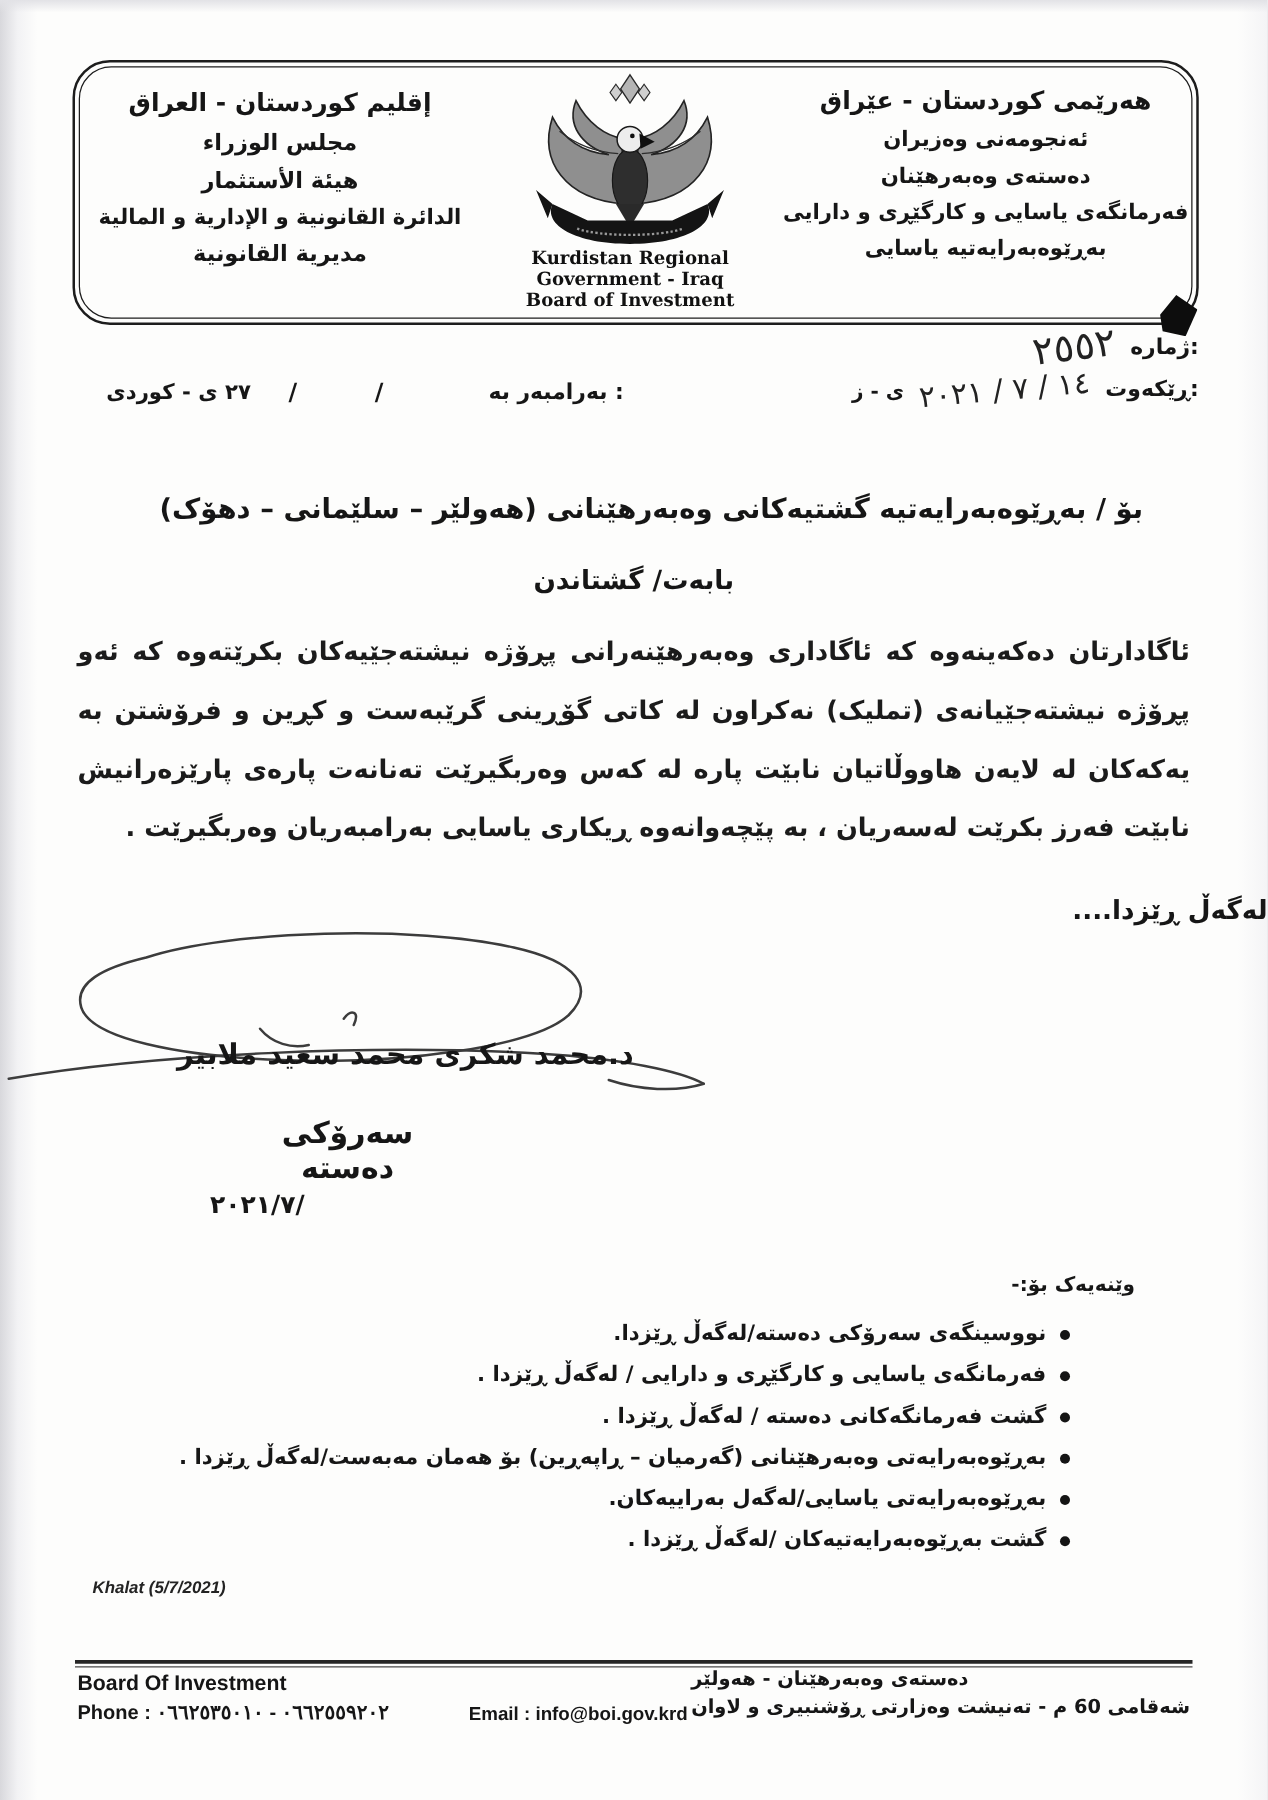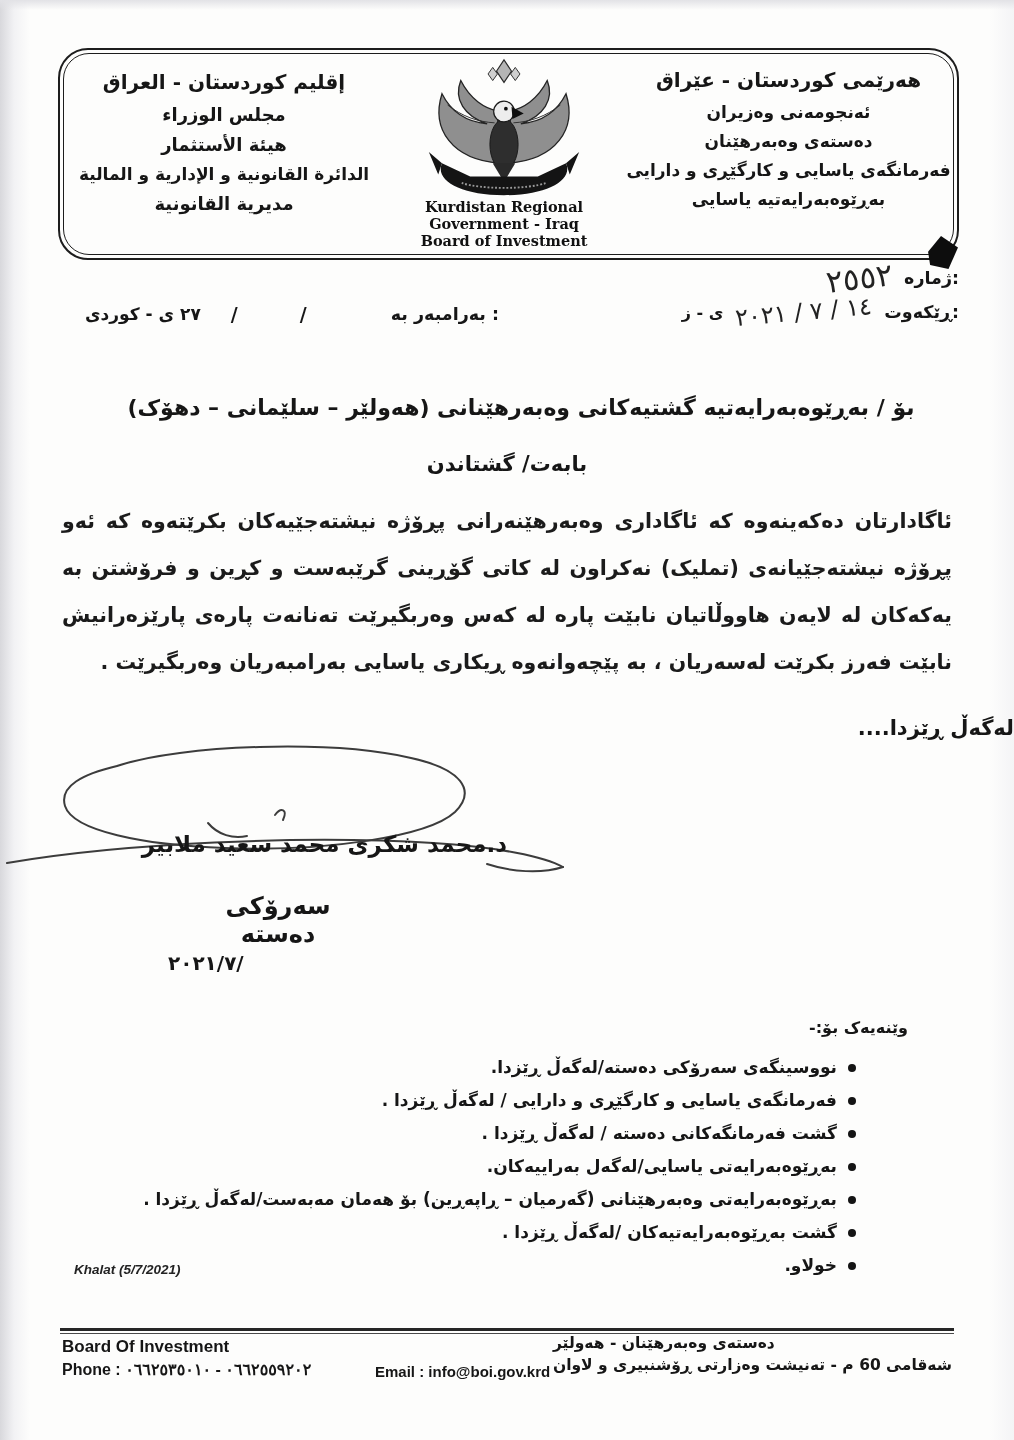--- a/index.html
+++ b/index.html
@@ -178,33 +178,29 @@
     <div class="cc-item">
       <span class="bullet"></span>
       <span class="cc-text">فەرمانگەی یاسایی و کارگێڕی و دارایی / لەگەڵ ڕێزدا .</span>
     </div>
     <div class="cc-item">
       <span class="bullet"></span>
       <span class="cc-text">گشت فەرمانگەکانی دەستە / لەگەڵ ڕێزدا .</span>
     </div>
     <div class="cc-item">
       <span class="bullet"></span>
+      <span class="cc-text">بەڕێوەبەرایەتی وەبەرهێنانی (گەرمیان – ڕاپەڕین) بۆ هەمان مەبەست/لەگەڵ ڕێزدا .</span>
+    </div>
+    <div class="cc-item">
+      <span class="bullet"></span>
       <span class="cc-text">بەڕێوەبەرایەتی یاسایی/لەگەل بەراییەکان.</span>
     </div>
     <div class="cc-item">
       <span class="bullet"></span>
-      <span class="cc-text">بەڕێوەبەرایەتی وەبەرهێنانی (گەرمیان – ڕاپەڕین) بۆ هەمان مەبەست/لەگەڵ ڕێزدا .</span>
-    </div>
-    <div class="cc-item">
-      <span class="bullet"></span>
       <span class="cc-text">گشت بەڕێوەبەرایەتیەکان /لەگەڵ ڕێزدا .</span>
-    </div>
-    <div class="cc-item">
-      <span class="bullet"></span>
-      <span class="cc-text">خولاو.</span>
     </div>
   </div>
 
   <div class="footnote">Khalat (5/7/2021)</div>
 
   <div class="f-rule"></div>
 
   <div class="f-left">
     <p class="f-org">Board Of Investment</p>
     <p class="f-phone">

